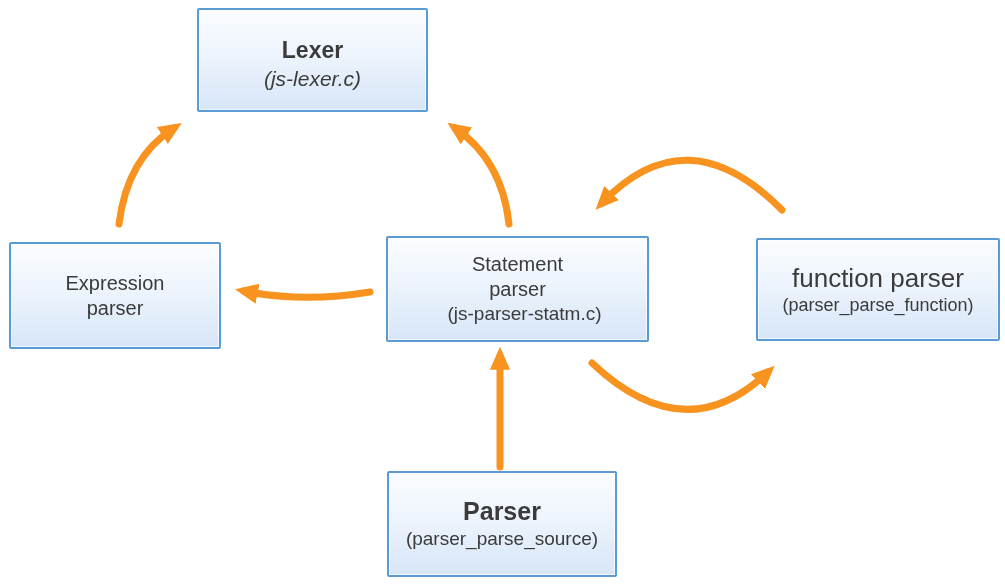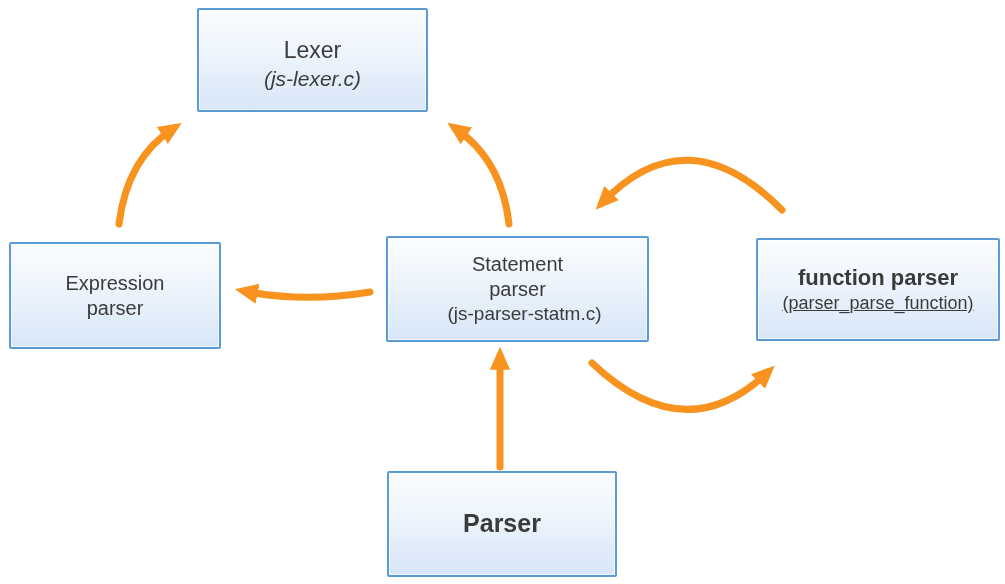--- a/index.html
+++ b/index.html
@@ -33,34 +33,34 @@
     flex-direction: column;
     align-items: center;
     justify-content: center;
     text-align: center;
     color: #3B3B3B;
   }
   .node-title { white-space: pre-line; line-height: 1.25; }
   .node-subtitle { line-height: 1.3; }
 
   .node--lexer            { left: 197px; top: 8px;   width: 231px; height: 104px; }
-  .node--lexer .node-title       { font-size: 23px; font-weight: 400; margin-top: 8px; }
+  .node--lexer .node-title       { font-size: 23px; font-weight: 700; margin-top: 8px; }
   .node--lexer .node-subtitle    { font-size: 21px; font-style: italic; }
 
   .node--expression       { left: 9px;   top: 242px; width: 212px; height: 107px; }
   .node--expression .node-title  { font-size: 20px; font-weight: 400; }
   .node--expression .node-subtitle { font-size: 19px; }
 
   .node--statement        { left: 386px; top: 236px; width: 263px; height: 106px; }
   .node--statement .node-title   { font-size: 20px; font-weight: 400; }
   .node--statement .node-subtitle { font-size: 19px; margin-left: 14px; }
 
   .node--function         { left: 756px; top: 238px; width: 244px; height: 103px; }
-  .node--function .node-title    { font-size: 22px; font-weight: 700; }
-  .node--function .node-subtitle { font-size: 18px; text-decoration: underline; }
+  .node--function .node-title    { font-size: 26px; font-weight: 400; }
+  .node--function .node-subtitle { font-size: 18px; }
 
   .node--parser           { left: 387px; top: 471px; width: 230px; height: 106px; }
   .node--parser .node-title      { font-size: 25px; font-weight: 700; }
   .node--parser .node-subtitle   { font-size: 19px; }
 </style>
 </head>
 <body>
 
 <div class="canvas">
 
@@ -100,15 +100,16 @@
     <div class="node-subtitle">(js-parser-statm.c)</div>
   </div>
 
   <div class="node node--function">
     <div class="node-title">function parser</div>
     <div class="node-subtitle">(parser_parse_function)</div>
   </div>
 
   <div class="node node--parser">
     <div class="node-title">Parser</div>
+    <div class="node-subtitle">(parser_parse_source)</div>
   </div>
 
 </div>
 
 </body></html>

